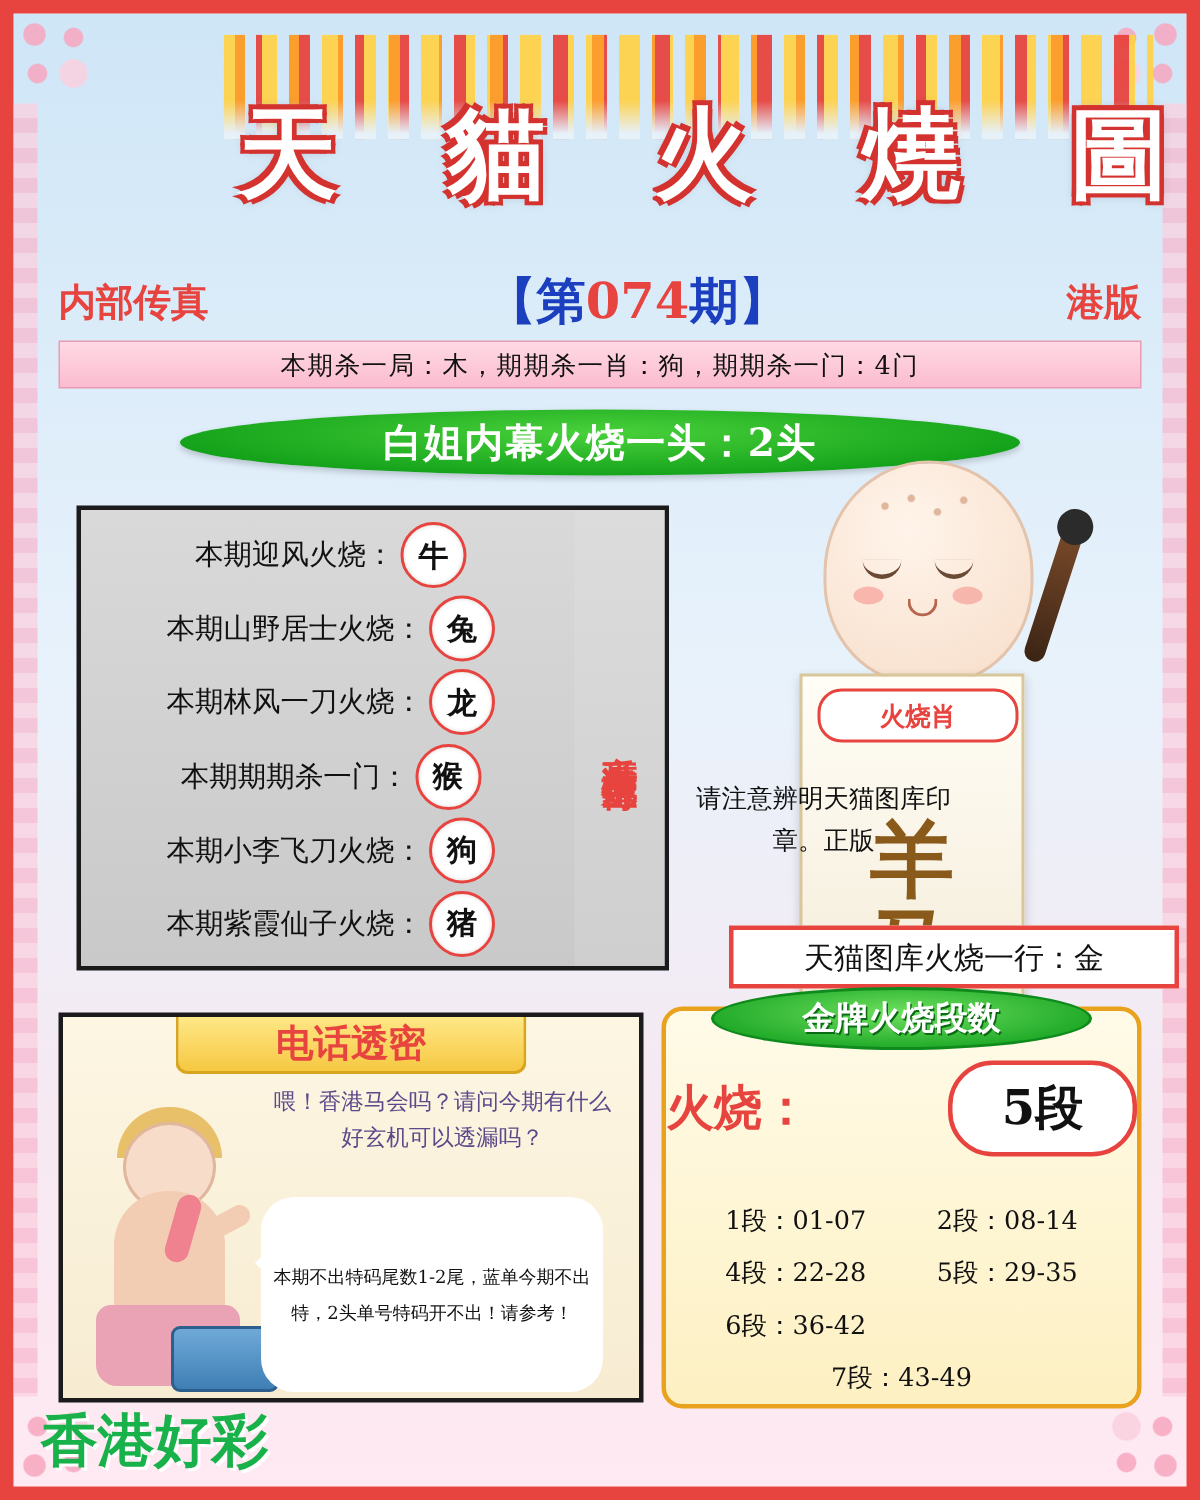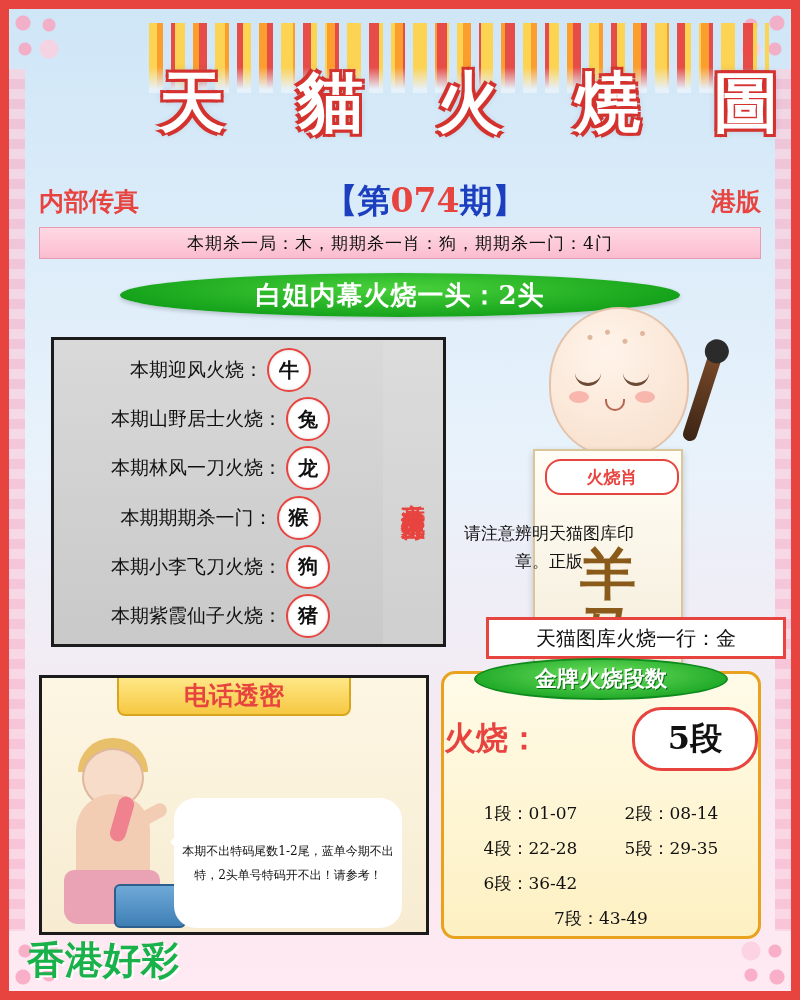--- a/index.html
+++ b/index.html
@@ -417,20 +417,21 @@
       <div class="phone-title">电话透密</div>
       <div class="kid">
         <div class="hair"></div>
         <div class="head2"></div>
         <div class="body"></div>
         <div class="arm"></div>
         <div class="skirt"></div>
         <div class="handset"></div>
         <div class="telephone"></div>
       </div>
+      <div class="ask-text">喂！香港马会吗？请问今期有什么好玄机可以透漏吗？</div>
       <div class="bubble">本期不出特码尾数1-2尾，蓝单今期不出特，2头单号特码开不出！请参考！</div>
     </div>
 
     <div class="gold-box">
       <div class="gold-title">金牌火烧段数</div>
       <div class="duan-row">
         <span class="lbl">火烧：</span>
         <span class="duan-pill">5段</span>
       </div>
       <div class="duan-table">

